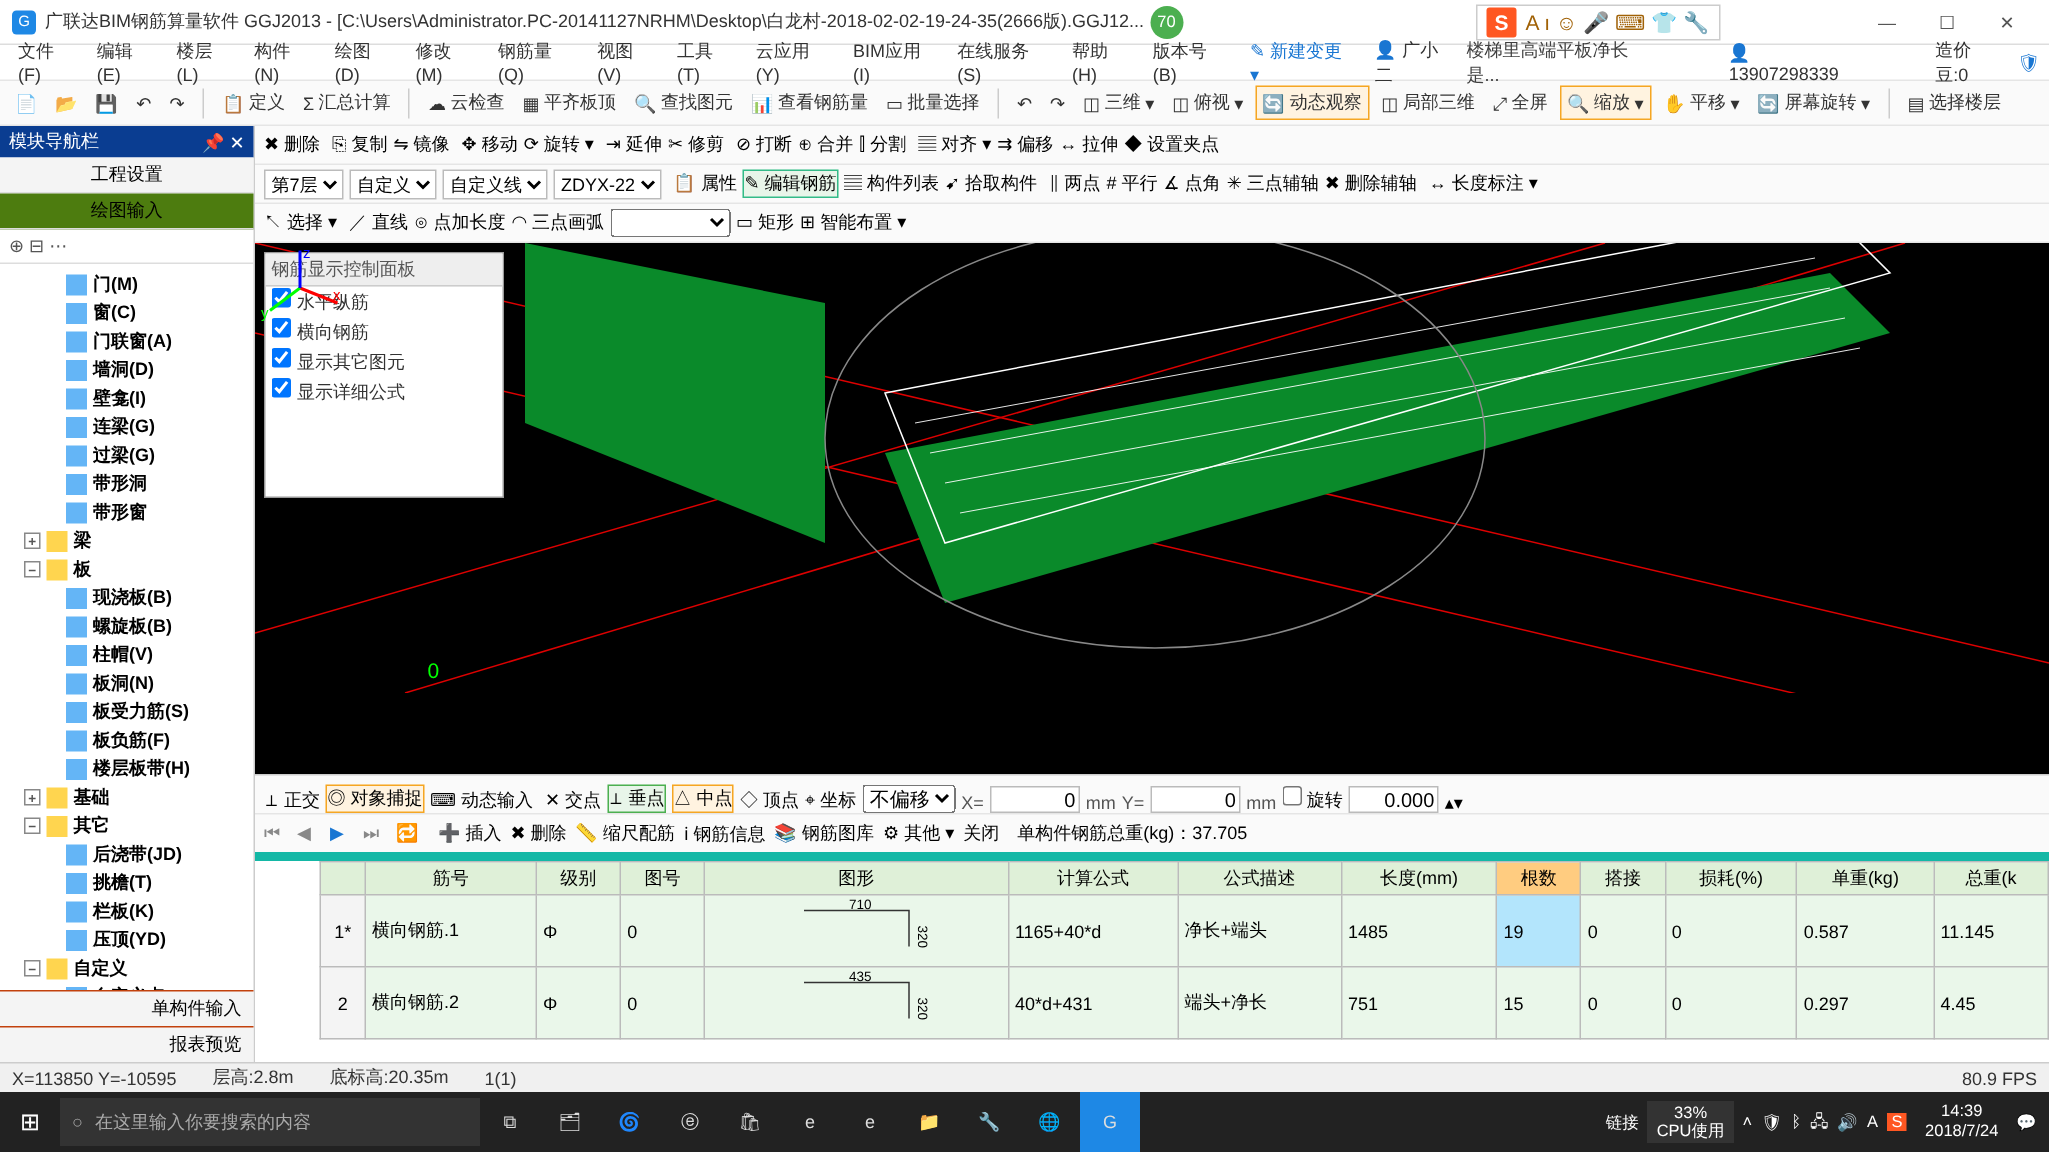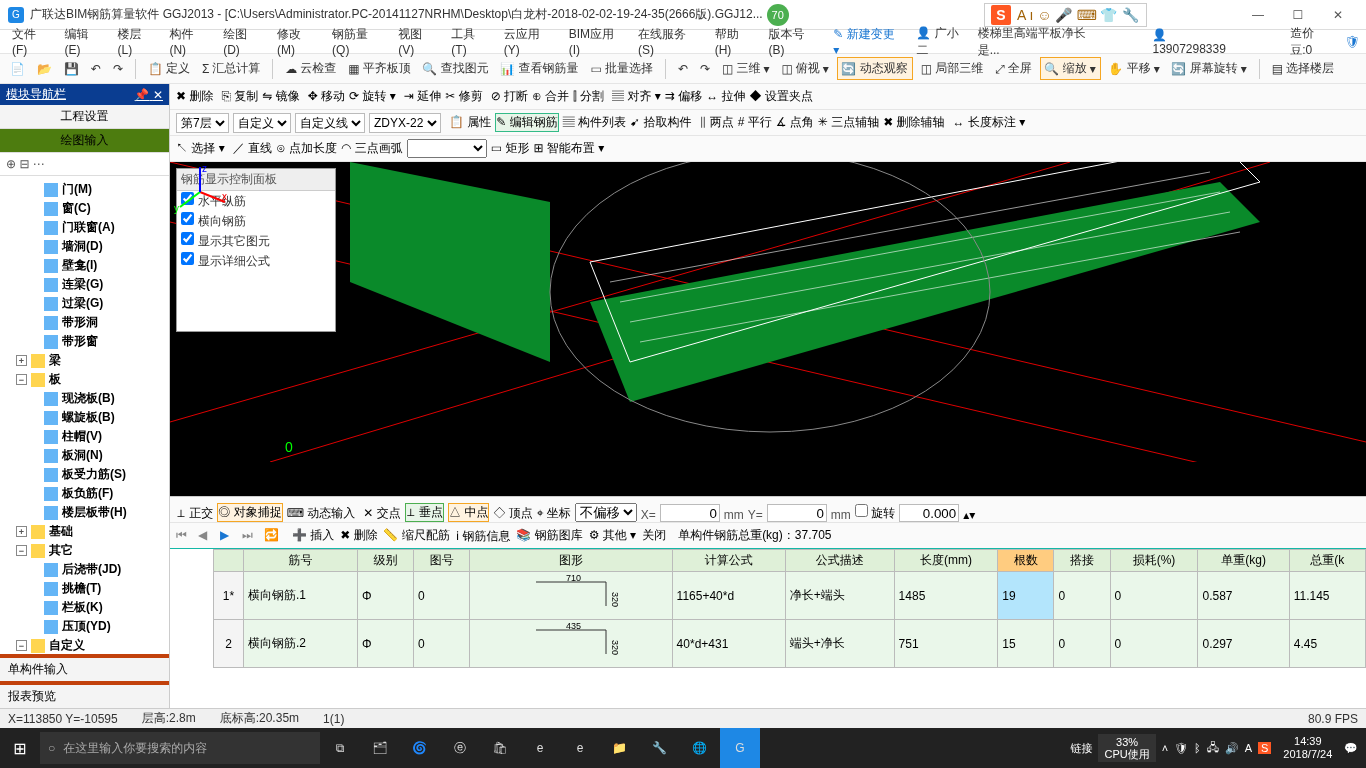--- a/index.html
+++ b/index.html
@@ -16,53 +16,53 @@
 .menubar { height: 24px; background: #fff; display: flex; align-items: center; padding: 0 6px; gap: 2px; border-bottom:1px solid #e5e5e5;}
 .menubar .mi { padding: 2px 6px; color:#333;}
 .menubar .right { margin-left:auto; display:flex; align-items:center; gap:10px; color:#1976d2;}
 .menubar .right .user { color:#333;margin-left:39px;}
 .toolbar { height: 30px; background: #fafafa; display:flex; align-items:center; padding:0 6px; gap:4px; border-bottom:1px solid #e5e5e5;}
 .toolbar .sep { width:1px; height:20px; background:#ccc; margin:0 4px;}
 .toolbar .tb { padding:2px 4px; display:inline-flex; align-items:center; gap:3px; color:#333;}
 .toolbar .tb.active { border:1px solid #f5a623; background:#fff3e0;}
 .main { display:flex; height: calc(100% - 30px - 24px - 30px - 30px - 30px); }
 .sidebar { width: 170px; background:#fff; border-right:1px solid #ccc; display:flex; flex-direction:column;}
-.navheader { background:#0a3d91; color:#fff; padding:2px 6px; display:flex; align-items:center; justify-content:space-between; font-size:12px;text-decoration:underline;}
+.navheader { background:#0a3d91; color:#fff; padding:2px 6px; display:flex; align-items:center; justify-content:space-between; font-size:12px;}
 .navheader .pin { color:#fff; }
 .tabstrip { display:flex; flex-direction:column;}
 .tabstrip .t { padding:3px 8px; background:#f4f4f4; border-bottom:1px solid #ddd; text-align:center;}
 .tabstrip .t.sel { background:#4d7c0f; }
 .mini-icons { padding:4px 6px; color:#555; border-bottom:1px solid #ddd;}
 .tree { flex:1; overflow:auto; padding:4px 2px;}
 .tree-item { display:flex; align-items:center; padding:1px 2px; gap:4px; white-space:nowrap;font-weight:bold;}
 .tree-item.ind1 { padding-left:14px;}
 .tree-item.ind3 { padding-left:42px;}
 .tree-item .exp { width:11px; height:11px; border:1px solid #888; display:inline-flex; align-items:center; justify-content:center; font-size:9px; color:#555;}
 .tree-item .fico { width:14px; height:14px; background:#ffd54f; display:inline-block;}
 .tree-item .nico { width:14px; height:14px; background:#64b5f6; display:inline-block;}
-.bottom-tabs .t { padding:3px 8px; background:#f4f4f4; border-top:4px solid #c2410c; text-align:left;}
+.bottom-tabs .t { padding:3px 8px; background:#f4f4f4; border-top:1px solid #c2410c; text-align:right;}
 .content { flex:1; display:flex; flex-direction:column; background:#fff;}
 .edit-toolbar, .prop-toolbar, .draw-toolbar { height:26px; display:flex; align-items:center; padding:0 6px; gap:4px; border-bottom:1px solid #e5e5e5; background:#fafafa;}
 .prop-toolbar select, .prop-toolbar .sel { height:20px; font-size:12px; border:1px solid #bbb; background:#fff;}
 .prop-toolbar .tb.active2 { border:1px solid #3b8; background:#e8f5e9;}
 .viewport { flex:1; background:#000; position:relative; overflow:hidden;}
 .viewport svg { position:absolute; inset:0;}
 .rebar-panel { position:absolute; left:6px; top:6px; width:160px; background:#fff; border:1px solid #999;}
 .rebar-panel .hd { background:#eee; padding:2px 4px; color:#555; border-bottom:1px solid #ccc;}
 .rebar-panel label { display:block; padding:1px 4px; color:#333;}
 .rebar-panel input { margin-right:4px;}
 .axis-gizmo { position:absolute; left:10px; bottom:20px; width:60px; height:60px;}
 .snap-bar { height:26px; display:flex; align-items:flex-end; padding:0 6px; gap:4px; border-top:1px solid #ccc; background:#fafafa;}
 .snap-bar .tb.on { border:1px solid #f5a623; background:#fff3e0;}
 .snap-bar .tb.on2 { border:1px solid #4caf50; background:#e8f5e9;}
 .snap-bar input.num { width:60px; text-align:right; border:1px solid #bbb; height:18px; padding:0 2px;}
 .snap-bar .unit { color:#555;}
 .rebar-tool { height:26px; display:flex; align-items:center; padding:0 6px; gap:6px; border-top:1px solid #e5e5e5; background:#fafafa;}
 .nav-btn { width:16px; height:16px; display:inline-block; color:#888;}
-.table-wrap { height:160px; overflow:auto; border-top:1px solid #14b8a6;padding-left:43px;}
+.table-wrap { height:140px; overflow:auto; border-top:6px solid #14b8a6;padding-left:43px;}
 table.rebar { border-collapse:collapse; width:100%;}
 table.rebar th, table.rebar td { border:1px solid #bbb; padding:2px 4px; font-size:12px; text-align:left; height:22px;}
 table.rebar th { background:#dff0d8; font-weight:normal; text-align:center;}
 table.rebar th.hl { background:#ffcc80;}
 table.rebar td { background:#eaf7ea;}
 table.rebar td.rownum { background:#f4f4f4; text-align:center; width:30px;}
 table.rebar td.sel { background:#b3e5fc;}
 .statusbar { height:20px; background:#f0f0f0; display:flex; align-items:center; padding:0 8px; gap:24px; border-top:1px solid #ccc; color:#333;}
 .statusbar .right { margin-left:auto;}
 .taskbar { position:absolute; left:0; right:0; bottom:0; height:40px; background:#222; display:flex; align-items:center; color:#fff;}

